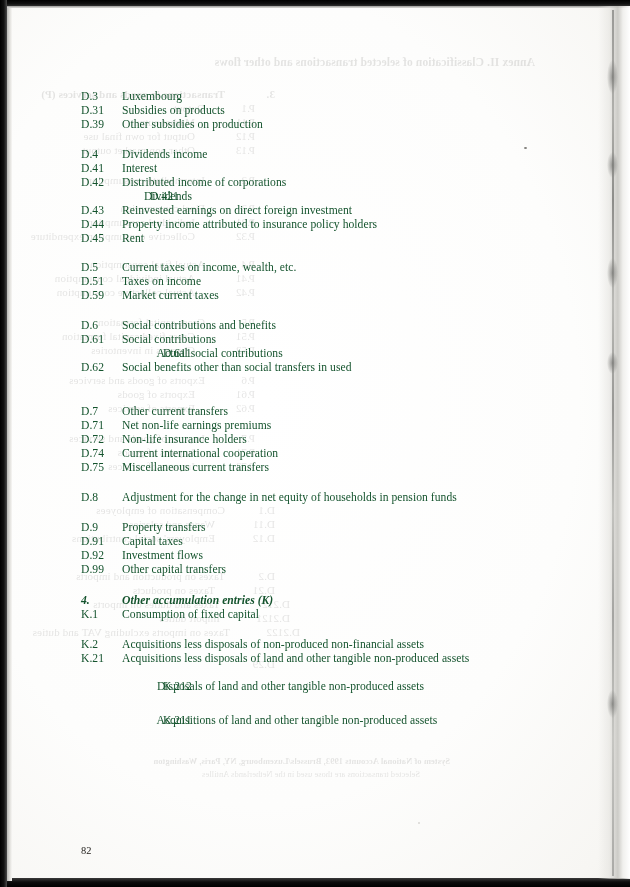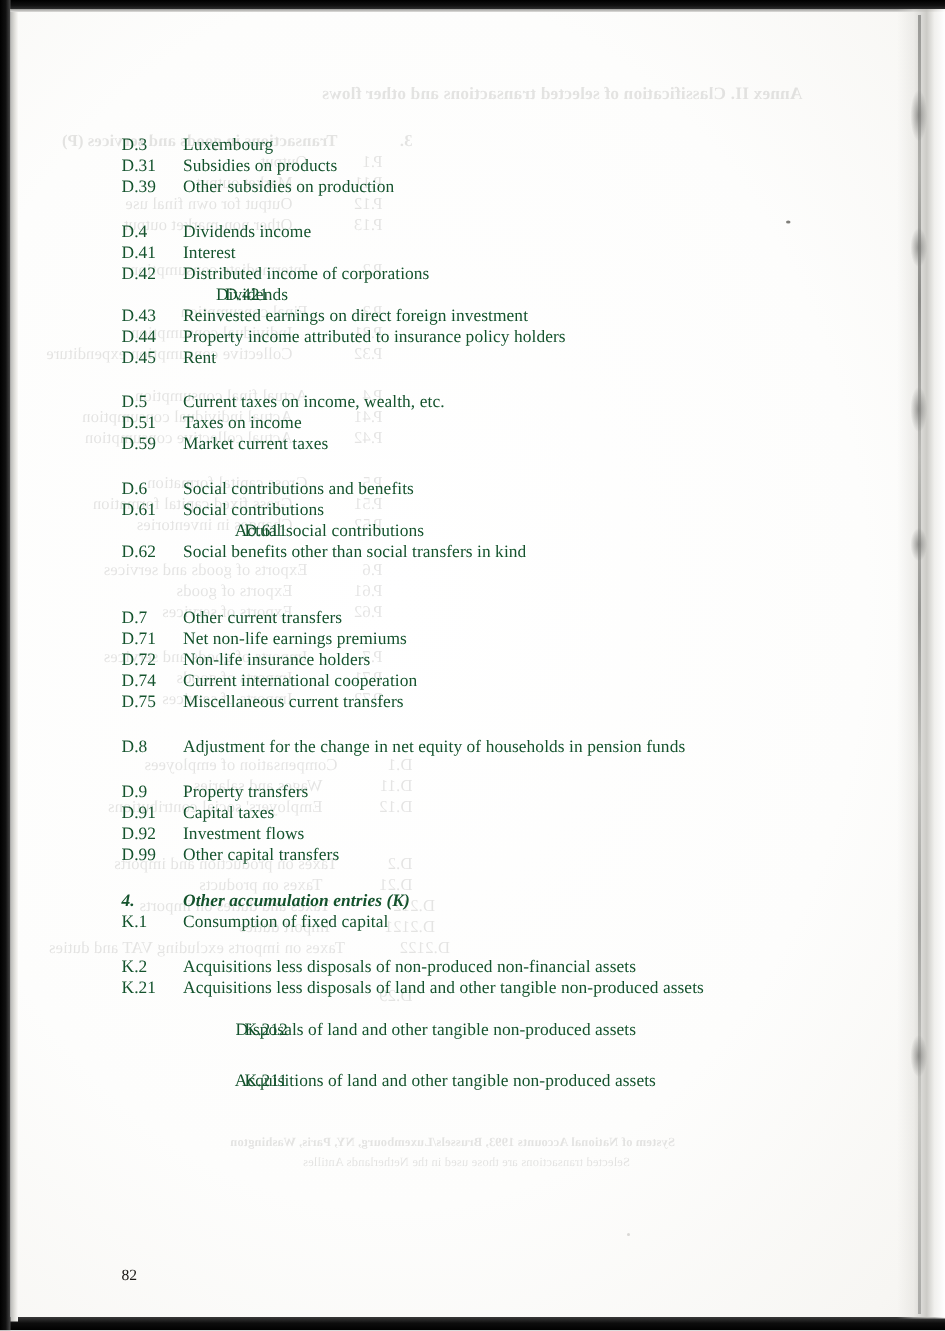--- a/index.html
+++ b/index.html
@@ -261,21 +261,21 @@
         <span class="code">D.6</span>
         <span class="label">Social contributions and benefits</span>
       </div>
       <div class="entry" style="top: 333px; left: 81px;">
         <span class="code">D.61</span>
         <span class="label">Social contributions</span>
       </div>
       <div class="entry indent" style="top: 347px; left: 81px;"><span class="code">D.611</span><span class="label">Actual social contributions</span></div>
       <div class="entry" style="top: 361px; left: 81px;">
         <span class="code">D.62</span>
-        <span class="label">Social benefits other than social transfers in kind</span>
+        <span class="label">Social benefits other than social transfers in used</span>
       </div>
       <div class="entry" style="top: 405px; left: 81px;">
         <span class="code">D.7</span>
         <span class="label">Other current transfers</span>
       </div>
       <div class="entry" style="top: 419px; left: 81px;">
         <span class="code">D.71</span>
         <span class="label">Net non-life earnings premiums</span>
       </div>
       <div class="entry" style="top: 433px; left: 81px;">

